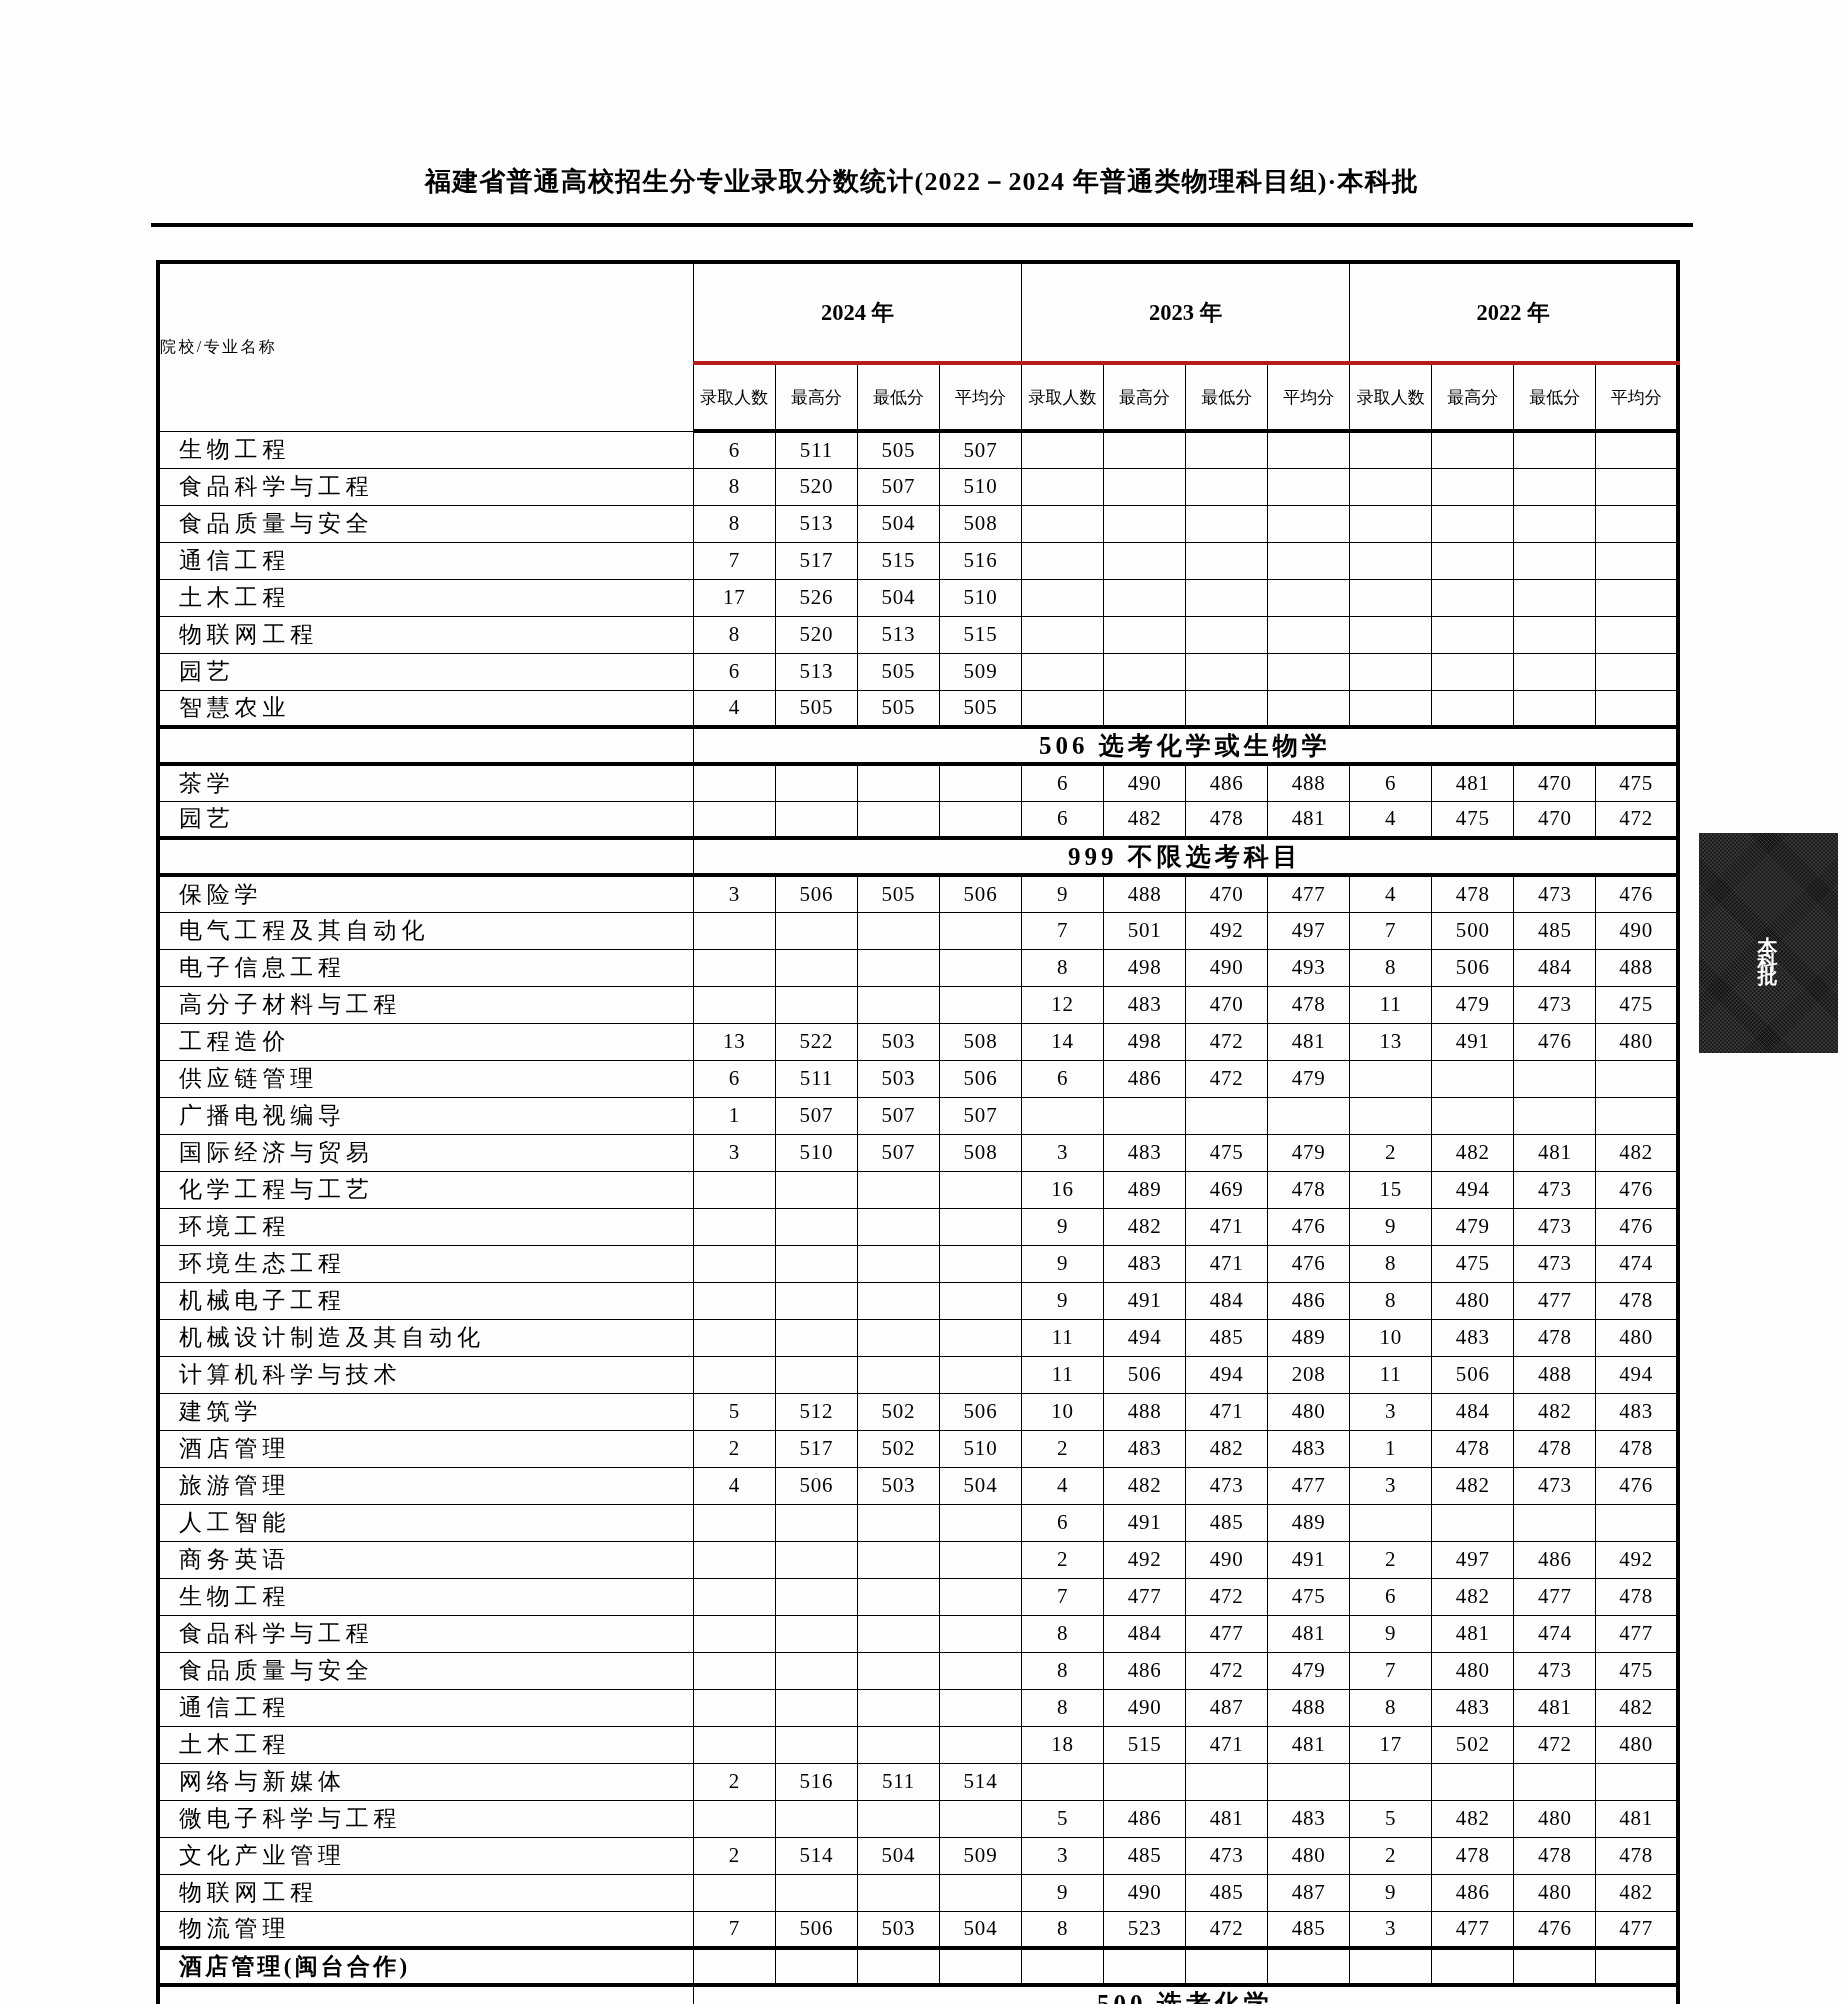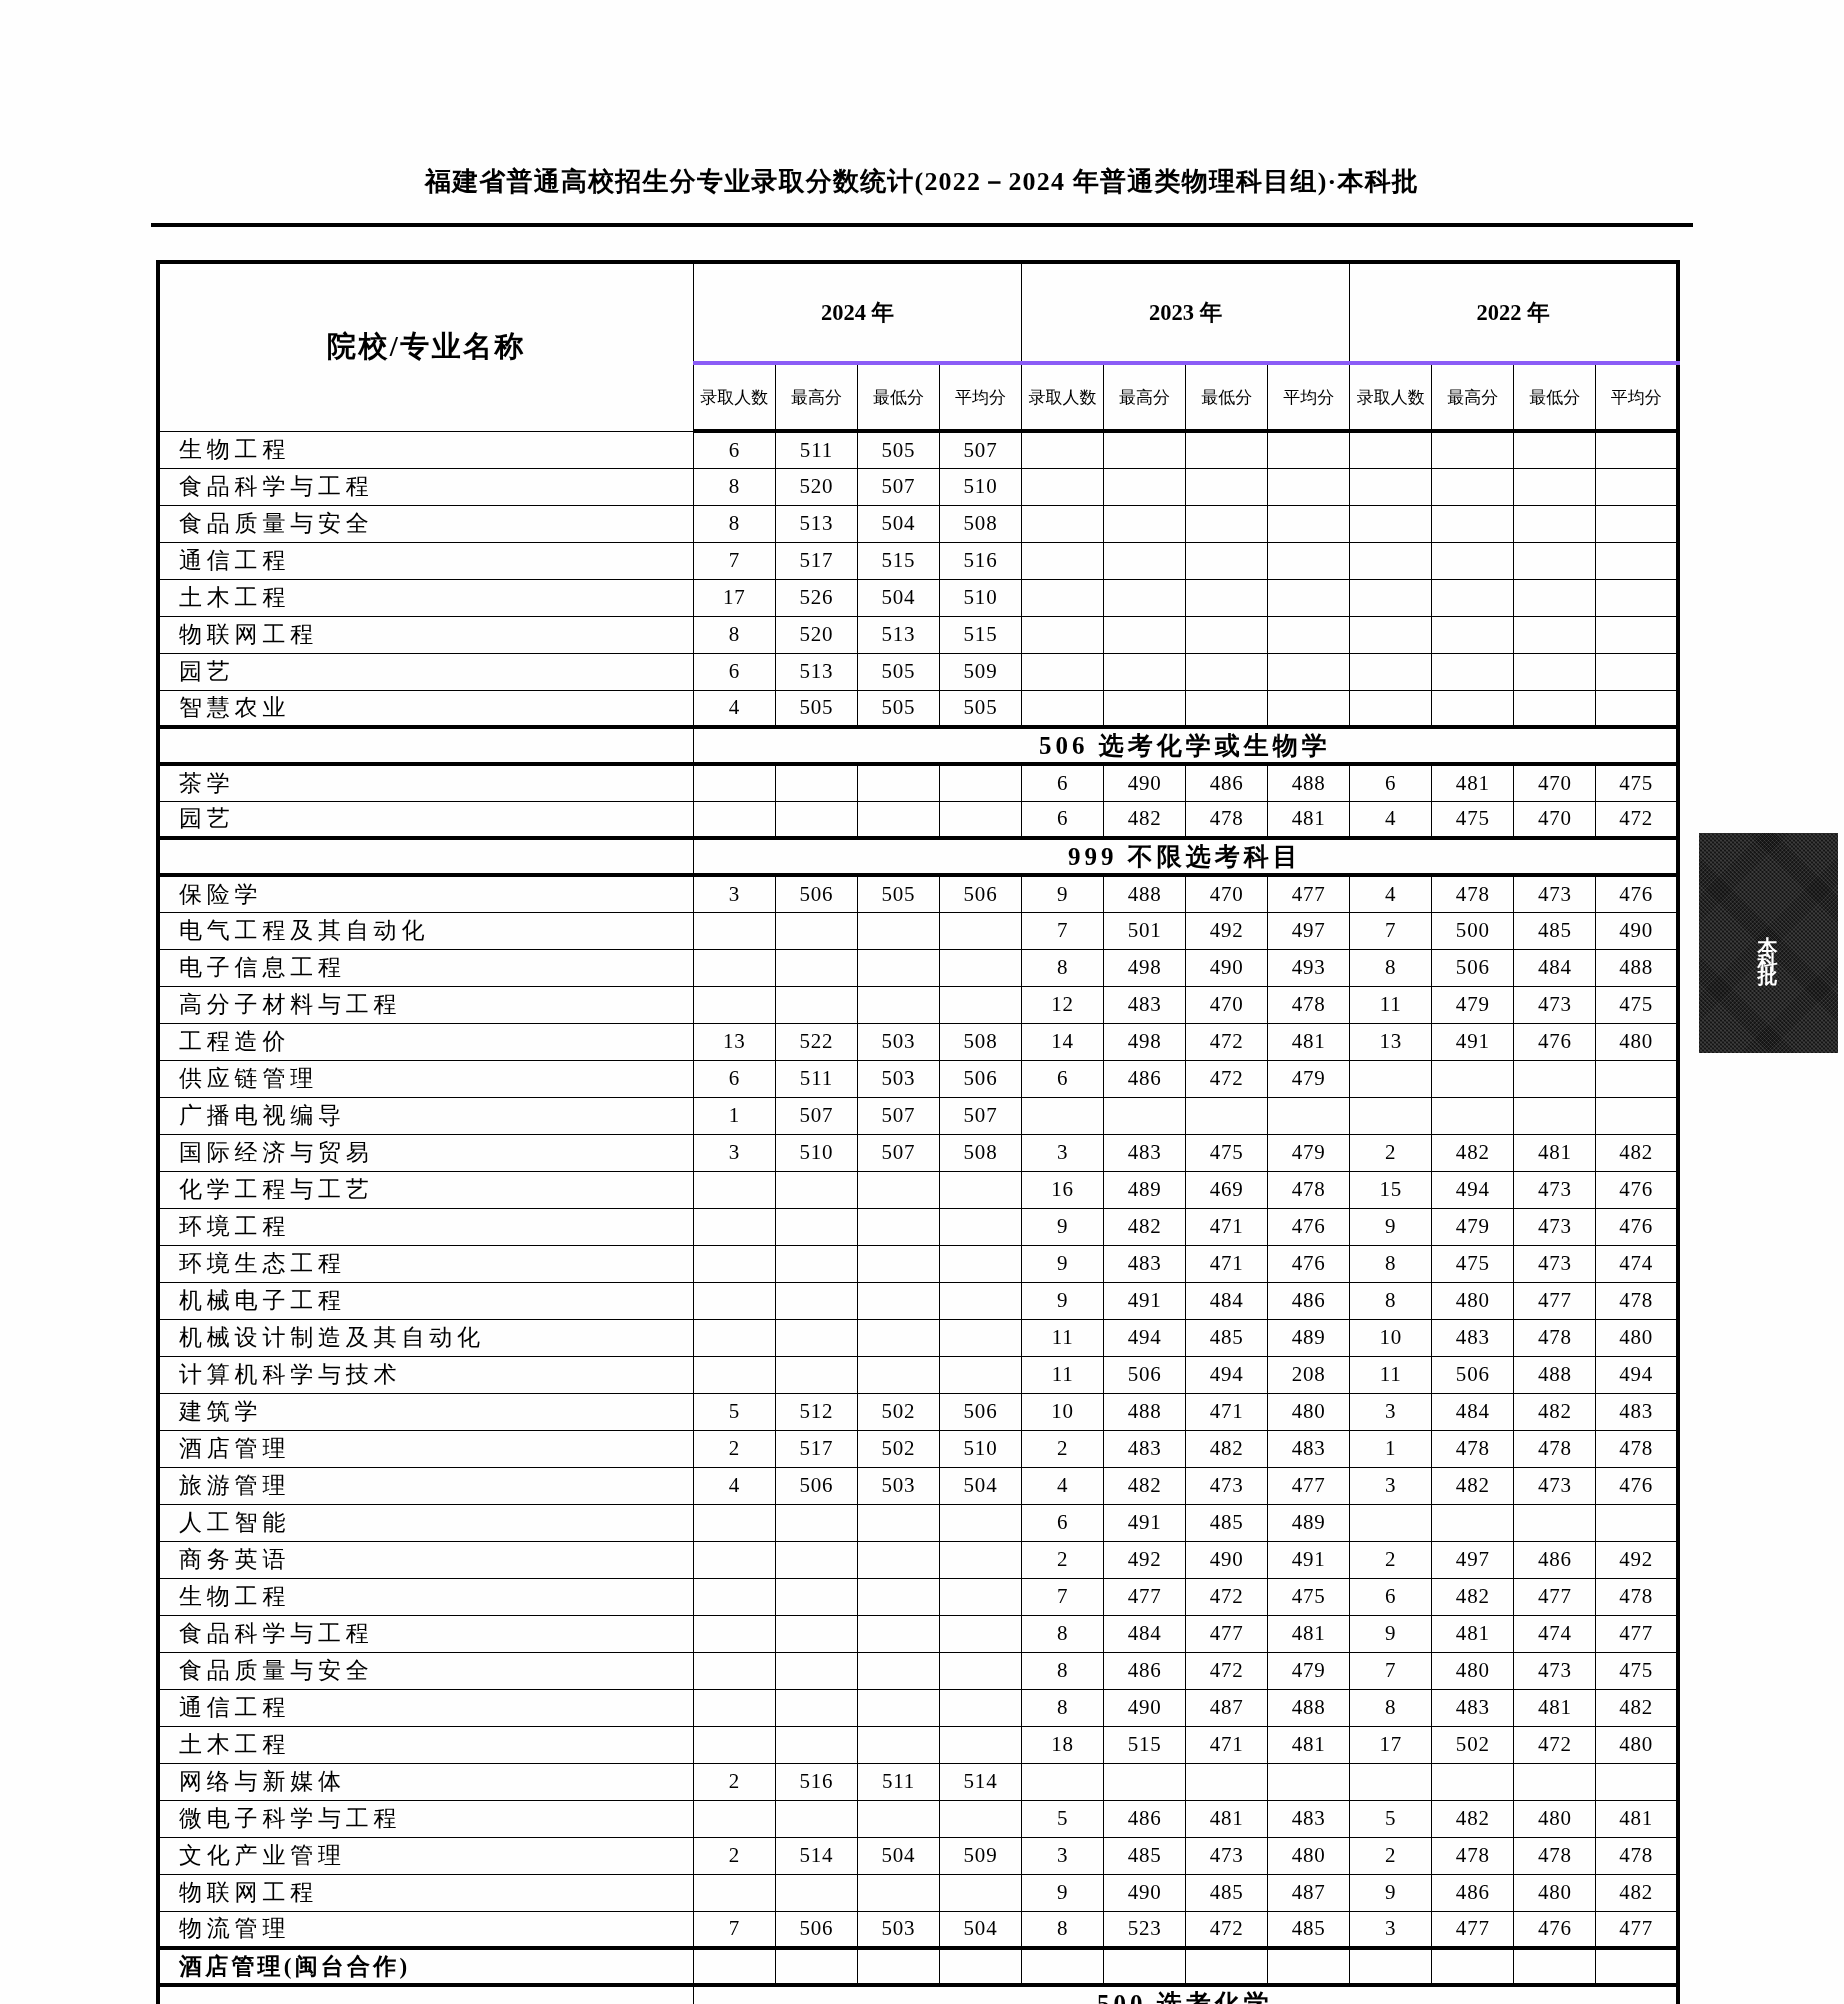--- a/index.html
+++ b/index.html
@@ -23,22 +23,22 @@
   }
   .score-table th,.score-table td{
     border:1.6px solid #000;overflow:hidden;white-space:nowrap;
     padding:0;vertical-align:middle;
   }
   col.col-name{width:535px;}
   col.col-num{width:82px;}
   tr.hdr-year{height:101px;}
   tr.hdr-sub{height:68px;}
   tbody tr{height:37px;margin-top:36px;}
-  th.name-h{font-size:29px;font-weight:bold;letter-spacing:2.4px;text-align:center;}
-  th.year-h{font-size:22.5px;font-weight:bold;text-align:center;border-bottom:4px solid #8b5cf6;}
+  th.name-h{font-size:16px;font-weight:normal;letter-spacing:2.4px;text-align:left;}
+  th.year-h{font-size:22.5px;font-weight:bold;text-align:center;border-bottom:4px solid #b91c1c;}
   tr.hdr-sub th{font-size:17px;font-weight:normal;text-align:center;border-bottom:4.4px solid #000;letter-spacing:0;}
   td.name{font-size:23px;text-align:left;padding-left:19px;letter-spacing:4.8px;}
   td.num{font-size:21px;text-align:center;letter-spacing:0.8px;}
   tr.span-row td{border-top:4.4px solid #000;border-bottom:4.4px solid #000;}
   td.span-label{font-size:25px;font-weight:bold;text-align:center;letter-spacing:4px;}
   tr.school-row td{border-top:4.4px solid #000;}
   tr.school-row td.name{font-weight:bold;letter-spacing:3.2px;}
   .side-tab{
     position:absolute;left:1699px;top:833px;width:139px;height:220px;
     background-color:#151515;

